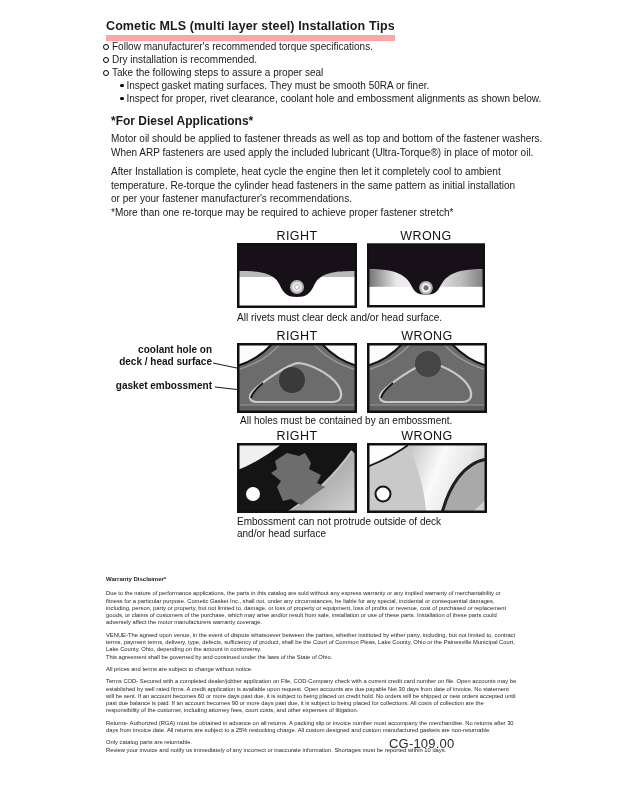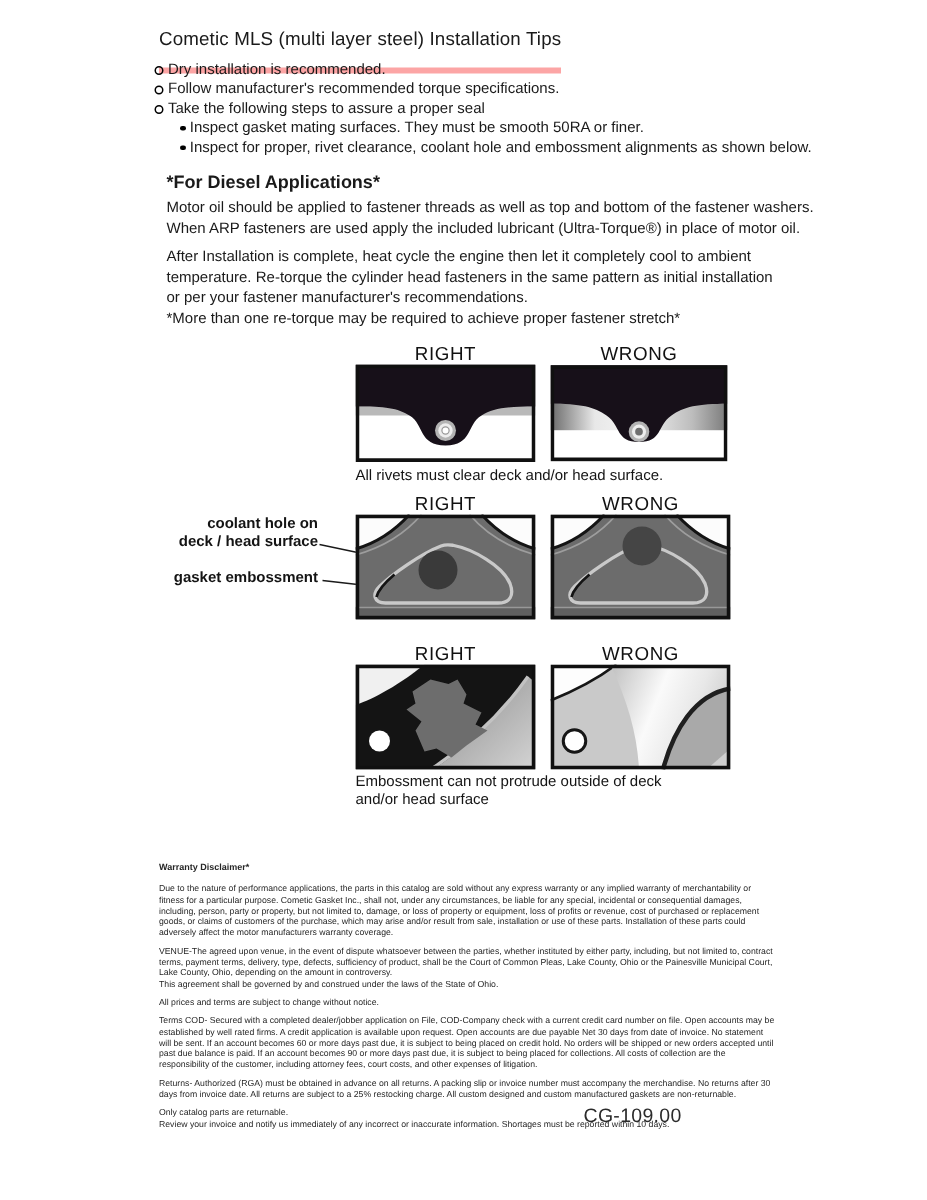--- a/index.html
+++ b/index.html
@@ -3,22 +3,22 @@
 <meta charset="utf-8">
 <style>
   html,body{margin:0;padding:0;background:#ffffff;}
   #page{
     position:relative;width:618px;height:800px;background:#ffffff;overflow:hidden;
     font-family:"Liberation Sans",sans-serif;color:#1a1a1a;
   }
   .abs{position:absolute;}
   
   #title{
-    left:106px;top:19px;font-size:12.5px;font-weight:normal;letter-spacing:.1px;
-    border-bottom:4px solid #fca5a5;padding-bottom:12px;display:inline-block;white-space:nowrap;
+    left:106px;top:19px;font-size:12.5px;font-weight:bold;letter-spacing:.1px;
+    border-bottom:6px solid #fca5a5;padding-bottom:2px;display:inline-block;white-space:nowrap;
   }
   
   #tips{left:103px;top:40px;width:470px;font-size:10px;}
   .tip-row{display:flex;align-items:flex-start;height:13px;line-height:13px;}
   .tip-row.sub{padding-left:17px;}
   .ring{flex:0 0 auto;width:4px;height:4px;border:1px solid #000;border-radius:50%;margin:3.5px 3px 0 0;}
   .dot{flex:0 0 auto;width:3.5px;height:3.5px;background:#000;border-radius:50%;margin:4.5px 3px 0 0;}
   
   #diesel-heading{left:111px;top:114px;font-size:12px;font-weight:bold;}
   .body-p{font-size:10px;line-height:13.5px;white-space:pre-line;}
@@ -41,25 +41,25 @@
 </head>
 <body>
 
 <div id="page">
 
   <div id="title" class="abs">Cometic MLS (multi layer steel) Installation Tips</div>
 
   <div id="tips" class="abs">
     <div class="tip-row">
       <span class="ring"></span>
-      <span>Dry installation is recommended.</span>
+      <span>Follow manufacturer's recommended torque specifications.</span>
     </div>
     <div class="tip-row">
       <span class="ring"></span>
-      <span>Follow manufacturer's recommended torque specifications.</span>
+      <span>Dry installation is recommended.</span>
     </div>
     <div class="tip-row">
       <span class="ring"></span>
       <span>Take the following steps to assure a proper seal</span>
     </div>
     <div class="tip-row sub">
       <span class="dot"></span>
       <span>Inspect gasket mating surfaces.  They must be smooth 50RA or finer.</span>
     </div>
     <div class="tip-row sub">
@@ -155,20 +155,21 @@
       <path d="M120,0 H84 C94,11 106,19 120,23 Z" fill="#fcfcfc"></path>
       <path d="M84,0 C94,11 106,19 120,23" fill="none" stroke="#141414" stroke-width="2"></path>
       <path d="M76,0 C87,13 102,22 120,27" fill="none" stroke="#9d9d9d" stroke-width="1.2"></path>
       <path d="M57,21 C44,26 24,40 16,48 C11,53 12,59 20,59 L95,59 C103,59 106,54 103,46 C98,34 78,23 65,20.5 C62,20 59.5,20 57,21 Z" fill="none" stroke="#c9c9c9" stroke-width="2.2"></path>
       <path d="M26,40 C20,45 15,51 14,55" fill="none" stroke="#141414" stroke-width="1.8"></path>
       <circle cx="61" cy="21" r="13" fill="#454545"></circle>
       <rect x="1.25" y="1.25" width="117.5" height="67.5" fill="none" stroke="#101010" stroke-width="2.5"></rect>
     </svg>
   </div>
 
+  <div class="abs caption" style="left:240px;top:415px;width:300px;">All holes must be contained by an embossment.</div>
 
   <div class="abs rw-label" style="left:237px;top:429px;width:120px;">RIGHT</div>
   <div class="abs rw-label" style="left:367px;top:429px;width:120px;">WRONG</div>
 
   <div class="abs panel" style="left:237px;top:443px;">
     <svg width="120" height="70" viewBox="0 0 120 70">
       <defs>
         <linearGradient id="g3r" x1="0" y1="0" x2="1" y2="1">
           <stop offset="0" stop-color="#8a8a8a"></stop>
             <stop offset="1" stop-color="#d4d4d4"></stop>

